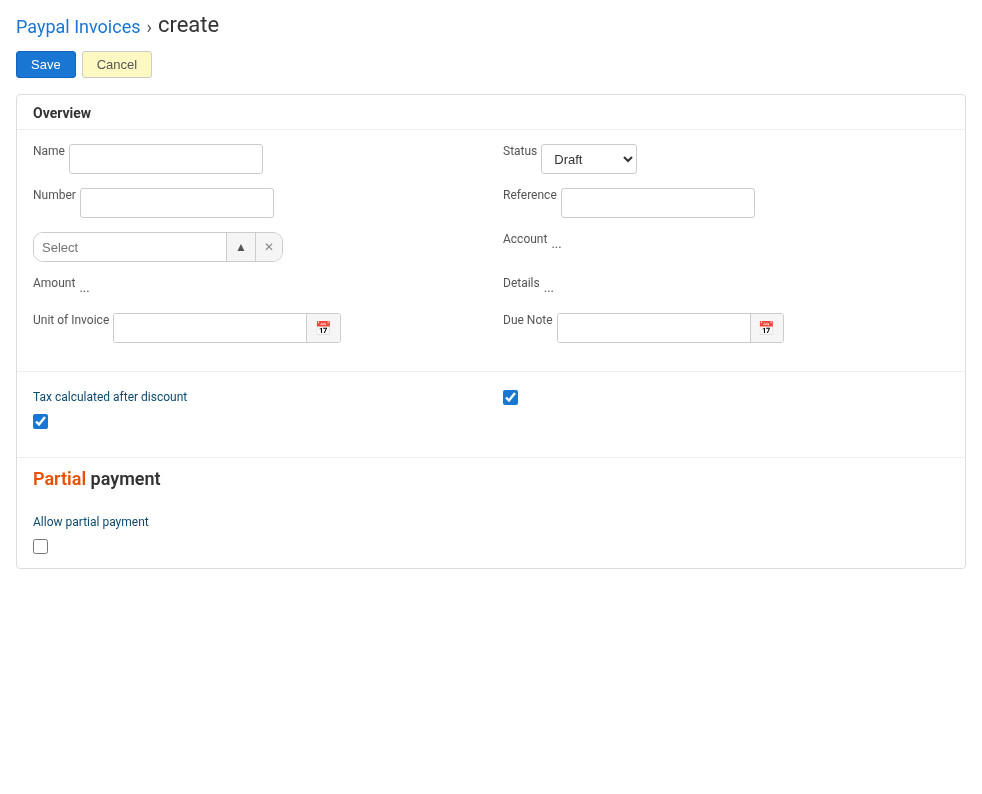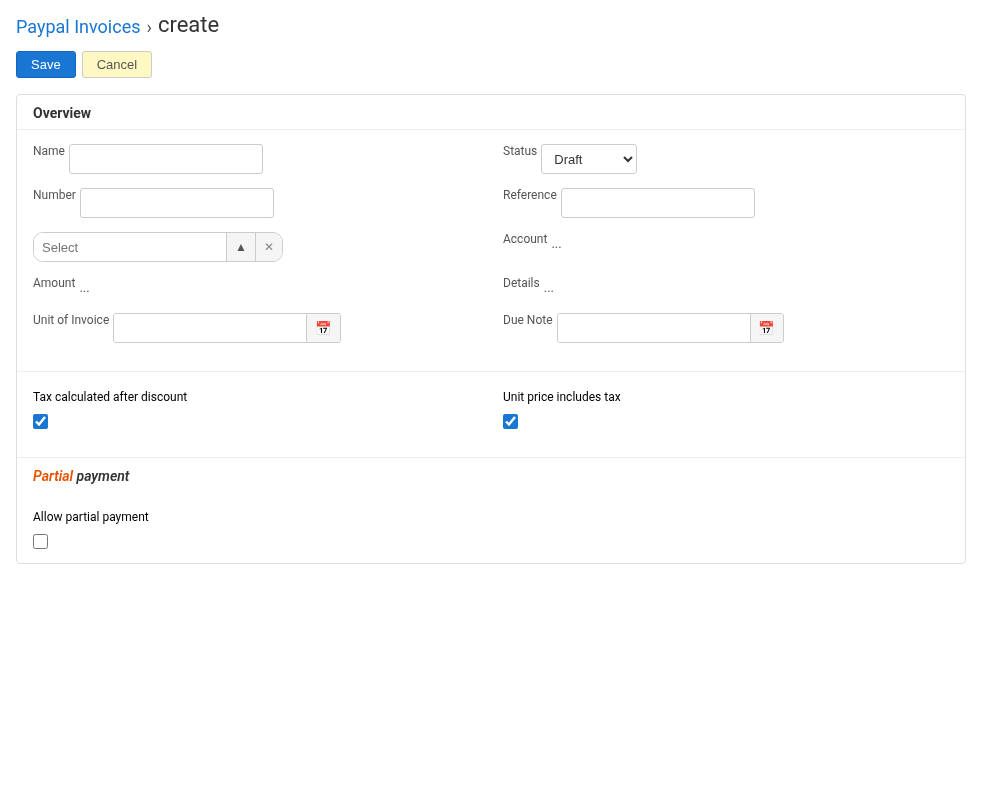--- a/index.html
+++ b/index.html
@@ -185,21 +185,21 @@
       font-family: inherit;
     }
     .checkbox-row {
       display: flex;
       flex-direction: column;
       gap: 6px;
       margin-top: 4px;
     }
     .checkbox-label {
       font-size: 12px;
-      color: #000000;
+      color: #0c4a6e;
       margin-bottom: 4px;
     }
     .checkbox-input {
       width: 15px;
       height: 15px;
       accent-color: #1976d2;
       cursor: pointer;
     }
     .info-icon {
       display: inline-flex;
@@ -215,23 +215,22 @@
       margin-left: 3px;
       cursor: default;
     }
     .section-divider {
       border: none;
       border-top: 1px solid #eee;
       margin: 0;
     }
     .partial-section-header {
       padding: 10px 16px 8px 16px;
-      font-size: 14px;
+      font-size: 18px;
       font-weight: 600;
-      font-style: italic;
     }
     .partial-highlight {
       color: #e65100;
     }
     .partial-rest {
       color: #333;
     }
   </style>
 </head>
 <body>
@@ -340,21 +339,20 @@
 
       <div class="form-row">
         <div class="form-group">
           <div class="checkbox-row">
             <label class="checkbox-label">Tax calculated after discount</label>
             <input type="checkbox" class="checkbox-input" checked="" style="">
           </div>
         </div>
         <div class="form-group">
           <div class="checkbox-row">
-            <label class="checkbox-label">Unit price includes tax</label>
             <input type="checkbox" class="checkbox-input" checked="" style="">
           </div>
         </div>
       </div>
 
     </div>
 
     <hr class="section-divider">
 
     <div class="partial-section-header">

